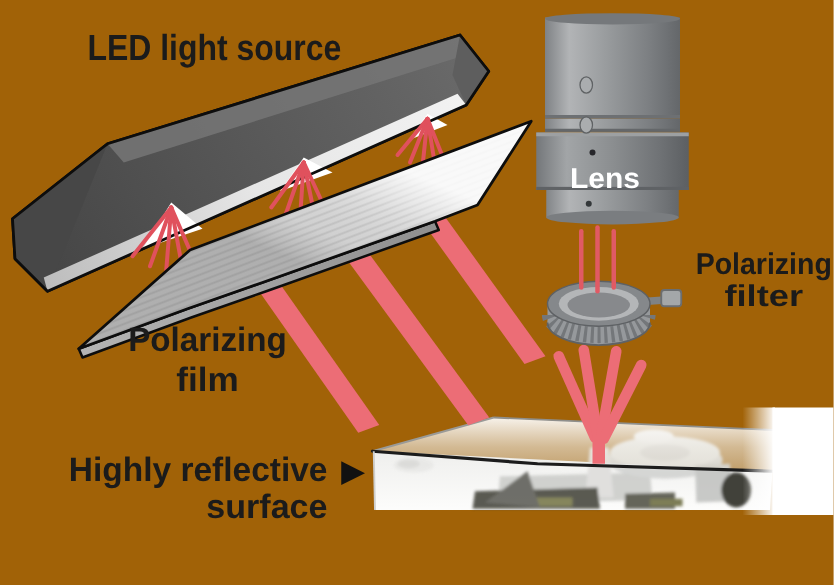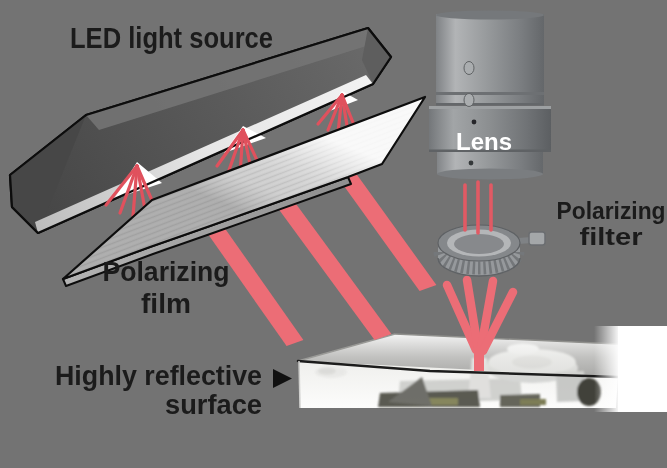--- a/index.html
+++ b/index.html
@@ -1,16 +1,16 @@
 <!DOCTYPE html>
 <html><head>
 <meta charset="utf-8">
 <style>
   html,body{margin:0;padding:0;background:#ffffff;}
-  .stage{position:relative;width:667px;height:468px;background:#737373;overflow:hidden;
+  .stage{position:relative;width:667px;height:468px;background:#a16207;overflow:hidden;
          font-family:"Liberation Sans","DejaVu Sans",sans-serif;}
   svg text{font-family:"Liberation Sans","DejaVu Sans",sans-serif;font-weight:700;fill:#1b1b1b;}
   svg text.white{fill:#ffffff;}
 </style>
 </head>
 <body>
 
 <div class="stage">
 <svg width="667" height="468" viewBox="0 0 667 468" xmlns="http://www.w3.org/2000/svg">
   <defs>

